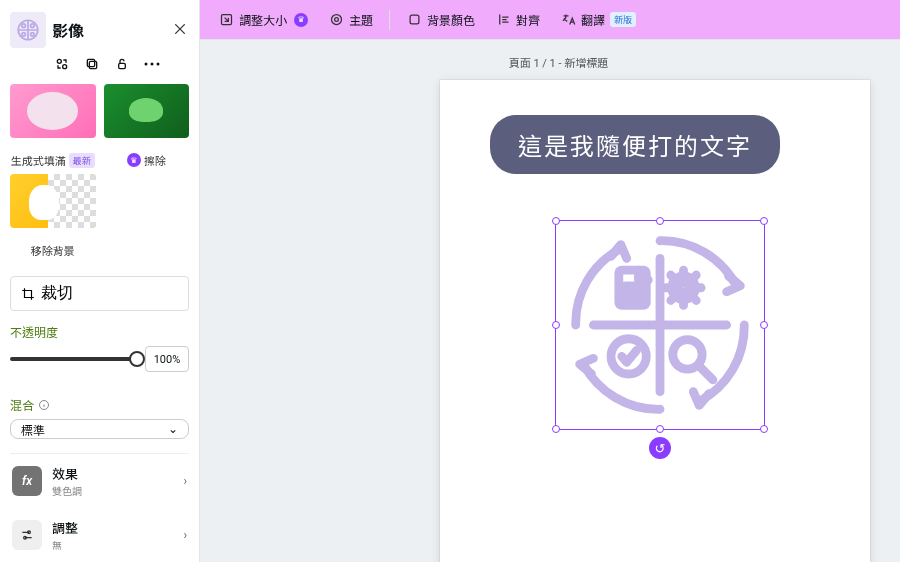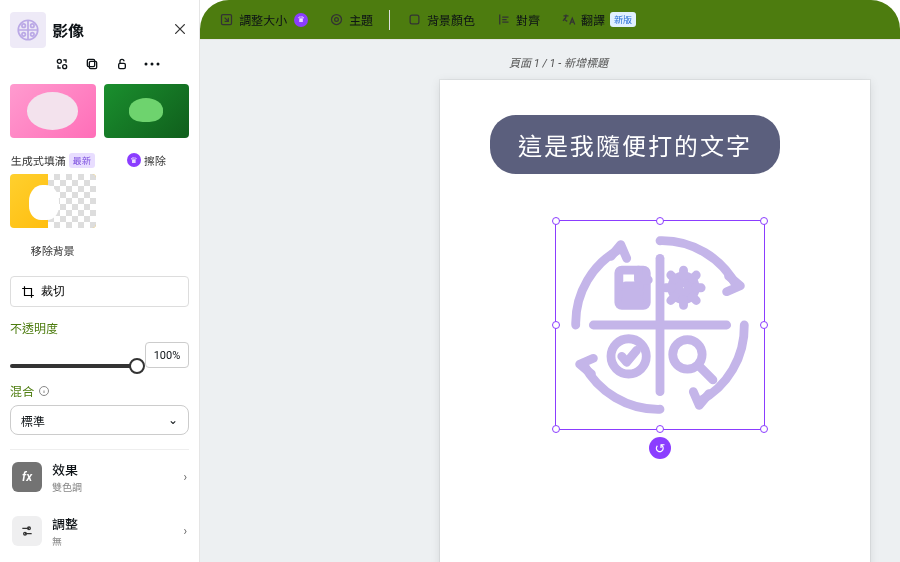--- a/index.html
+++ b/index.html
@@ -18,46 +18,46 @@
 .th-pink::after { content:""; position:absolute; inset:15% 20%; background:#f3e2ed; border-radius:50%; }
 .th-green { background: linear-gradient(135deg,#1a8f2e,#105e1c); }
 .th-green::after { content:""; position:absolute; left:30%; top:25%; width:40%; height:45%; background:#6ed36e; border-radius:50% 50% 40% 40%; }
 .th-yellow { background: linear-gradient(135deg,#ffd02e,#ffb400); position:relative; }
 .th-yellow::before { content:""; position:absolute; right:0; top:0; width:55%; height:100%;
   background: repeating-conic-gradient(#ddd 0 25%, #fff 0 50%) 0 0/12px 12px; }
 .th-yellow::after { content:""; position:absolute; left:22%; top:20%; width:35%; height:65%; background:#fff; border-radius:45% 45% 40% 40%; }
 .thumb-label { font-size: 11px; color:#333; display:flex; align-items:center; justify-content:center; gap:3px; margin-top:14px; }
 .badge-new { background:#e8ddff; color:#8055e0; font-size:9px; padding:1px 4px; border-radius:3px; }
 .badge-premium { width:14px; height:14px; background:#8b3dff; border-radius:50%; display:inline-flex; align-items:center; justify-content:center; color:#fff; font-size:8px; }
-.btn-crop { display:inline-flex; align-items:center; gap:6px; padding:6px 10px; border:1px solid #ddd; border-radius:4px; background:#fff; font-size:12px; cursor:pointer; margin:12px 0; }
+.btn-crop { display:inline-flex; align-items:center; gap:6px; padding:6px 10px; border:1px solid #ddd; border-radius:4px; background:#fff; font-size:16px; cursor:pointer; margin:12px 0; }
 .section-label { font-size:12px; color:#4d7c0f; margin-bottom:6px; display:flex; align-items:center; gap:4px; }
-.slider-row { display:flex; align-items:flex-end; gap:8px; margin-bottom:14px; }
+.slider-row { display:flex; align-items:center; gap:8px; margin-bottom:24px; }
 .slider-track { flex:1; height:4px; background:#333; border-radius:2px; position:relative; }
 .slider-thumb { position:absolute; right:0; top:50%; width:16px; height:16px; background:#fff; border:2px solid #333; border-radius:50%; transform:translate(50%,-50%); }
 .slider-val { width:44px; height:26px; border:1px solid #ccc; border-radius:4px; display:flex; align-items:center; justify-content:center; font-size:11px; }
 .select-box { width:100%; height:30px; border:1px solid #ccc; border-radius:8px; display:flex; align-items:center; justify-content:space-between; padding:0 10px; font-size:12px; cursor:pointer; margin-bottom:14px; }
 .icon-row { display:flex; align-items:center; gap:18px; padding:4px 2px 12px 2px; color:#333; font-size:12px; }
 .icon-row .ico { width:18px; height:18px; display:flex; align-items:center; justify-content:center; cursor:pointer; }
 .list-item { display:flex; align-items:center; gap:10px; padding:10px 2px; cursor:pointer; }
 .list-item.sep { border-top:1px solid #eee; }
 .li-icon { width:30px; height:30px; border-radius:6px; display:flex; align-items:center; justify-content:center; }
 .li-icon.purple { background:#737373; color:#fff; }
 .li-icon.gray { background:#efeff0; color:#333; }
 .li-text { flex:1; }
 .li-title { font-size:13px; font-weight:500; }
 .li-sub { font-size:10px; color:#888; }
 .chev { color:#666; font-size:12px; }
-.main { flex:1; display:flex; flex-direction:column; background:#4d7c0f;border-radius:29px; }
+.main { flex:1; display:flex; flex-direction:column; background:#f0abfc; }
 .toolbar { height:40px; border-bottom:1px solid #e5e5e5; display:flex; align-items:center; padding:0 10px; gap:4px; }
 .tb-item { display:flex; align-items:center; gap:5px; padding:5px 8px; border-radius:4px; cursor:pointer; font-size:12px; }
 .tb-ico { width:16px; height:16px; display:flex; align-items:center; justify-content:center; }
 .tb-div { width:1px; height:20px; background:#e0e0e0; margin:0 4px; }
 .badge-small { background:#e1f0ff; color:#2a70d6; font-size:9px; padding:1px 4px; border-radius:3px; }
 .canvas-wrap { flex:1; background:#edf0f2; position:relative; overflow:hidden; }
-.canvas-info { position:absolute; top:14px; left:17px; right:0; text-align:center; font-size:11px; color:#555;font-style:italic; }
+.canvas-info { position:absolute; top:14px; left:17px; right:0; text-align:center; font-size:11px; color:#555; }
 .page { position:absolute; left:240px; top:40px; width:430px; height:500px; background:#fff; box-shadow:0 0 0 1px rgba(0,0,0,.05), 0 2px 10px rgba(0,0,0,.1); }
 .text-pill { position:absolute; left:50px; top:35px; background:#5b5f7d; color:#fff; font-size:24px; padding:12px 28px; border-radius:26px; letter-spacing:2px; }
 .sel-box { position:absolute; left:115px; top:140px; width:210px; height:210px; border:1px solid #8b3dff; }
 .sel-handle { position:absolute; width:8px; height:8px; background:#fff; border:1px solid #8b3dff; border-radius:50%; }
 .sh-tl { left:-4px; top:-4px; } .sh-tr { right:-4px; top:-4px; }
 .sh-bl { left:-4px; bottom:-4px; } .sh-br { right:-4px; bottom:-4px; }
 .sh-t { left:50%; top:-4px; margin-left:-4px; } .sh-b { left:50%; bottom:-4px; margin-left:-4px; }
 .sh-l { top:50%; left:-4px; margin-top:-4px; } .sh-r { top:50%; right:-4px; margin-top:-4px; }
 .rot { position:absolute; left:50%; bottom:-30px; width:22px; height:22px; margin-left:-11px; background:#8b3dff; border-radius:50%; color:#fff; display:flex; align-items:center; justify-content:center; font-size:13px; cursor:pointer; }
 .proc-svg { position:absolute; inset:6px; }

